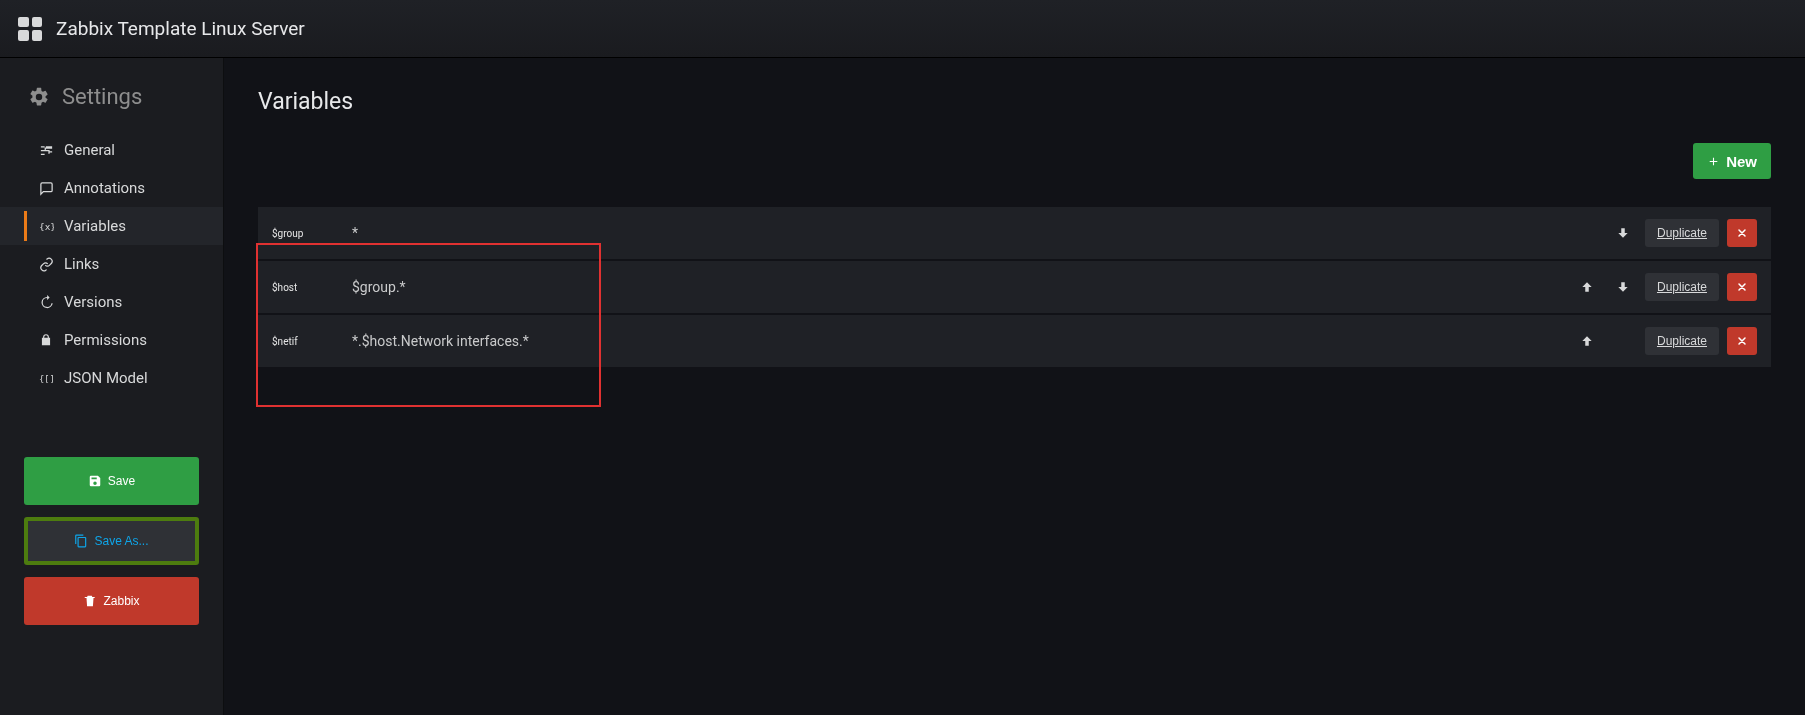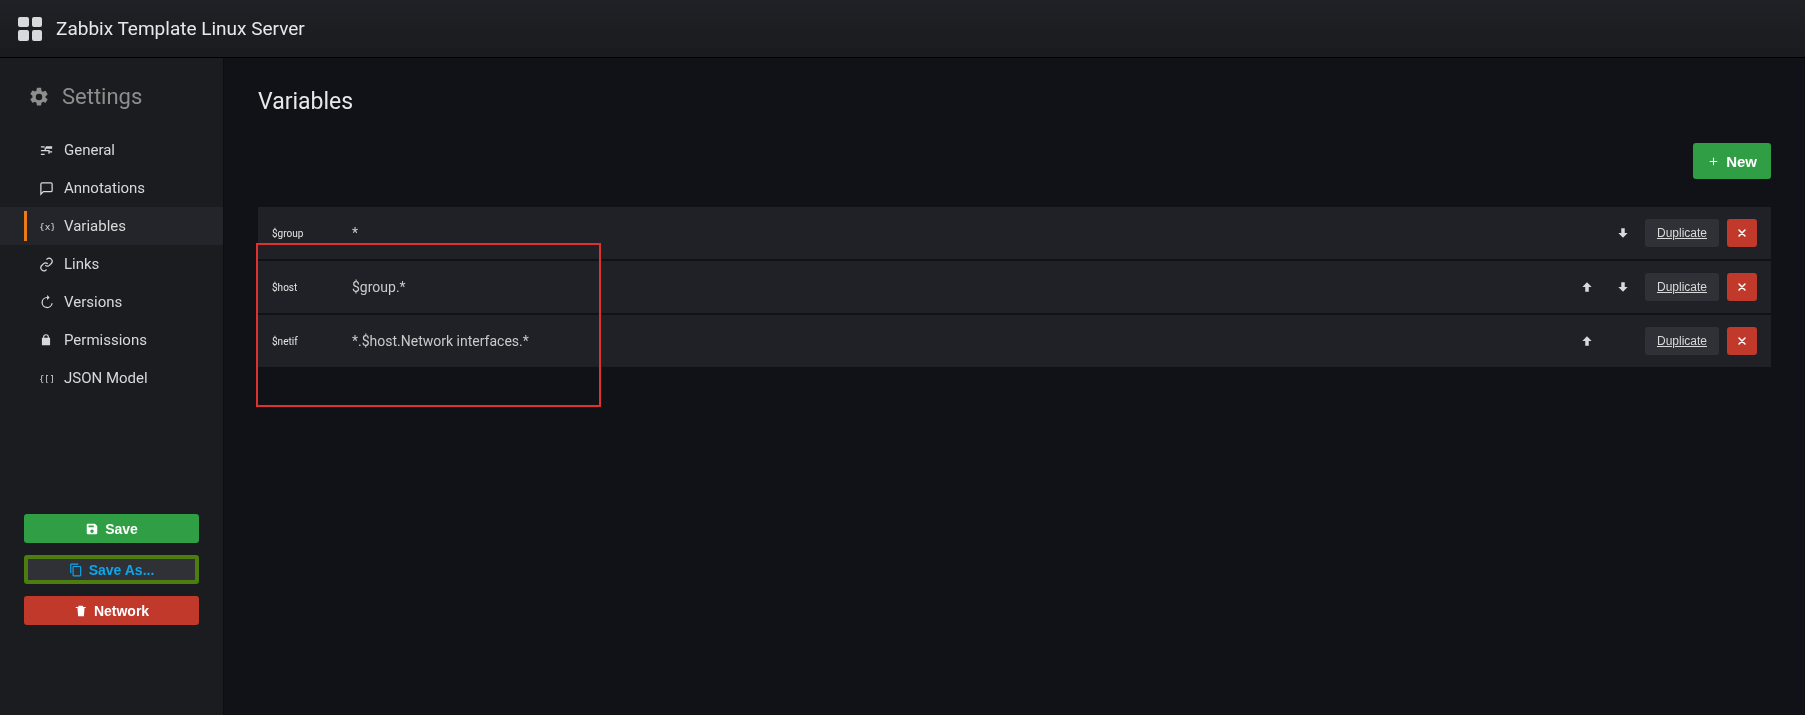--- a/index.html
+++ b/index.html
@@ -94,24 +94,24 @@
     padding: 0 24px 90px 24px;
     display: flex;
     flex-direction: column;
     gap: 12px;
   }
   .btn {
     display: inline-flex;
     align-items: center;
     justify-content: center;
     gap: 6px;
-    height: 29px;
+    height: 48px;
     border-radius: 3px;
-    font-size: 14px;
-    font-weight: 700;
+    font-size: 12px;
+    font-weight: 400;
     border: none;
     cursor: pointer;
     color: #fff;
   }
   .btn-green { background: #2f9e44; }
   .btn-dark { background: #2f3136; border: 4px solid #4d7c0f; color:#0ea5e9;}
   .btn-red  { background: #c0392b; }
   .btn-new { height: 36px; padding: 0 14px; font-size: 15px; font-weight: 600; }
 
   
@@ -278,21 +278,21 @@
             </svg>
         </span>
         <span>Save As...</span>
       </button>
       <button class="btn btn-red">
         <span>
           <svg width="14" height="14" viewBox="0 0 24 24" fill="currentColor">
               <path d="M6 7h12l-1 14H7L6 7zm3-4h6l1 2h4v2H3V5h4l1-2z"></path>
             </svg>
         </span>
-        <span>Network</span>
+        <span>Zabbix</span>
       </button>
     </div>
   </aside>
 
   <main class="main">
     <h1 class="page-title">Variables</h1>
 
     <div class="new-row">
       <button class="btn btn-green btn-new">
         <span>

